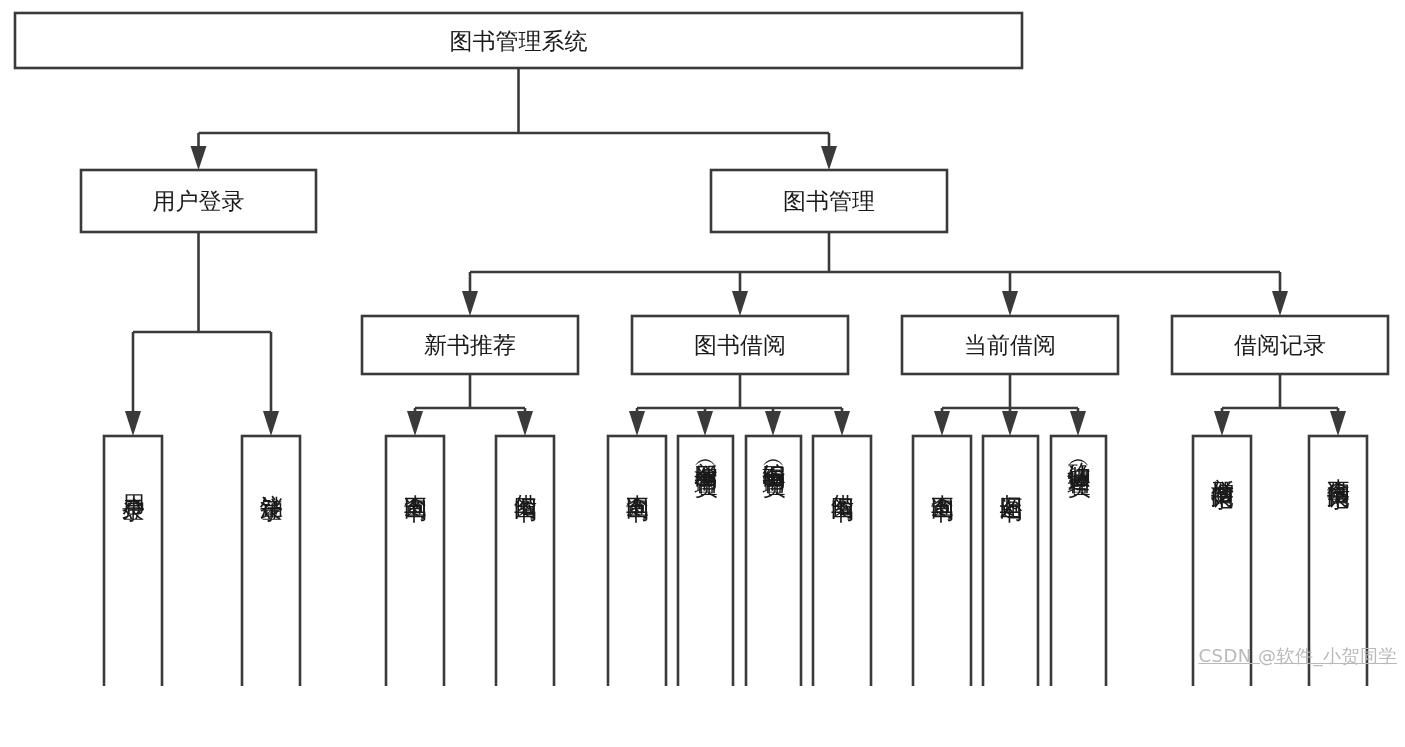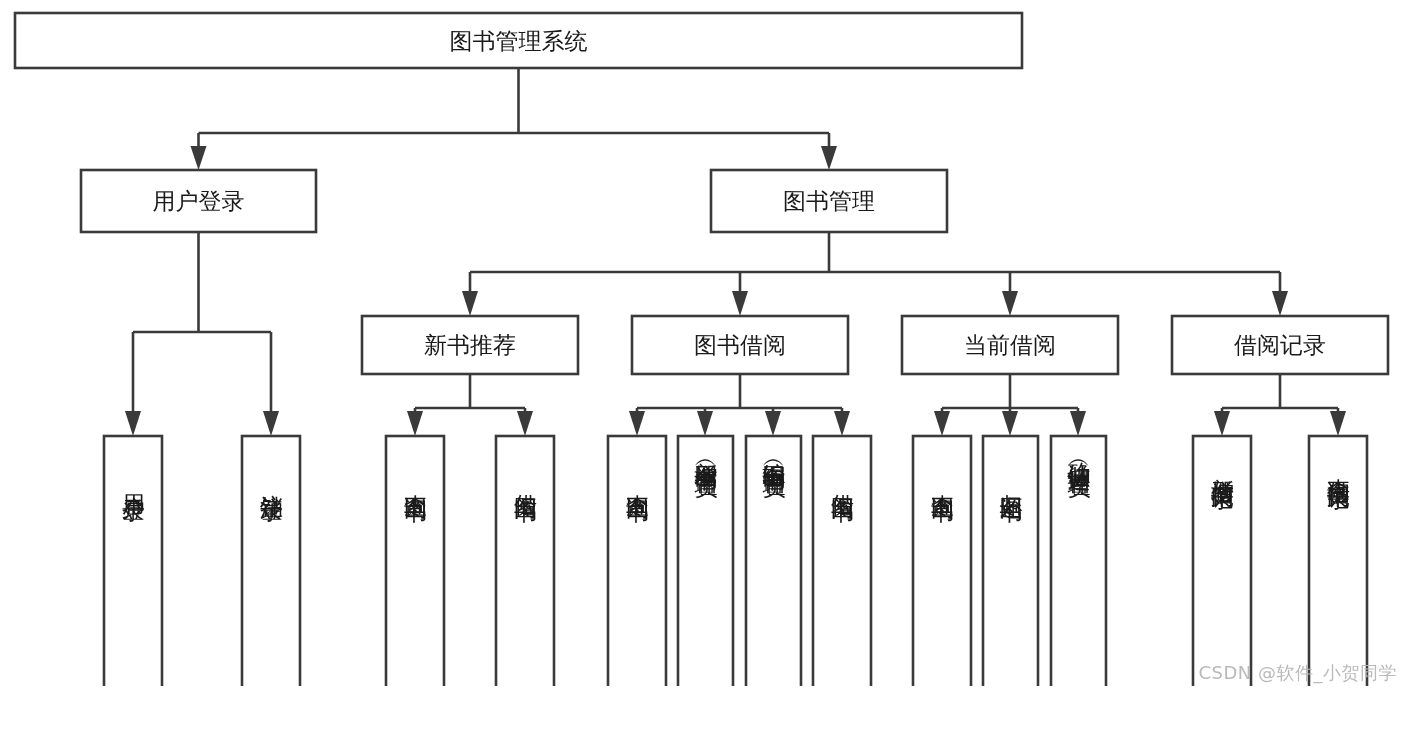--- a/index.html
+++ b/index.html
@@ -66,26 +66,27 @@
     line-height: 1.30;
     color: #1a1a1a;
     writing-mode: vertical-rl;
     text-orientation: upright;
     letter-spacing: 2px;
     white-space: nowrap;
   }
   .watermark {
     position: absolute;
     right: 8px;
-    bottom: 1px;
+    bottom: 18px;
     font-family: "DejaVu Sans", "Liberation Sans", sans-serif;
     font-size: 18px;
     color: #b9b9b9;
     letter-spacing: 0.5px;
     white-space: nowrap;
+    text-decoration: underline;
   }
 </style>
 </head>
 <body>
 
 <div id="diagram-root">
 
   <svg id="diagram-svg" viewBox="0 0 1405 747">
     <defs></defs>
 

